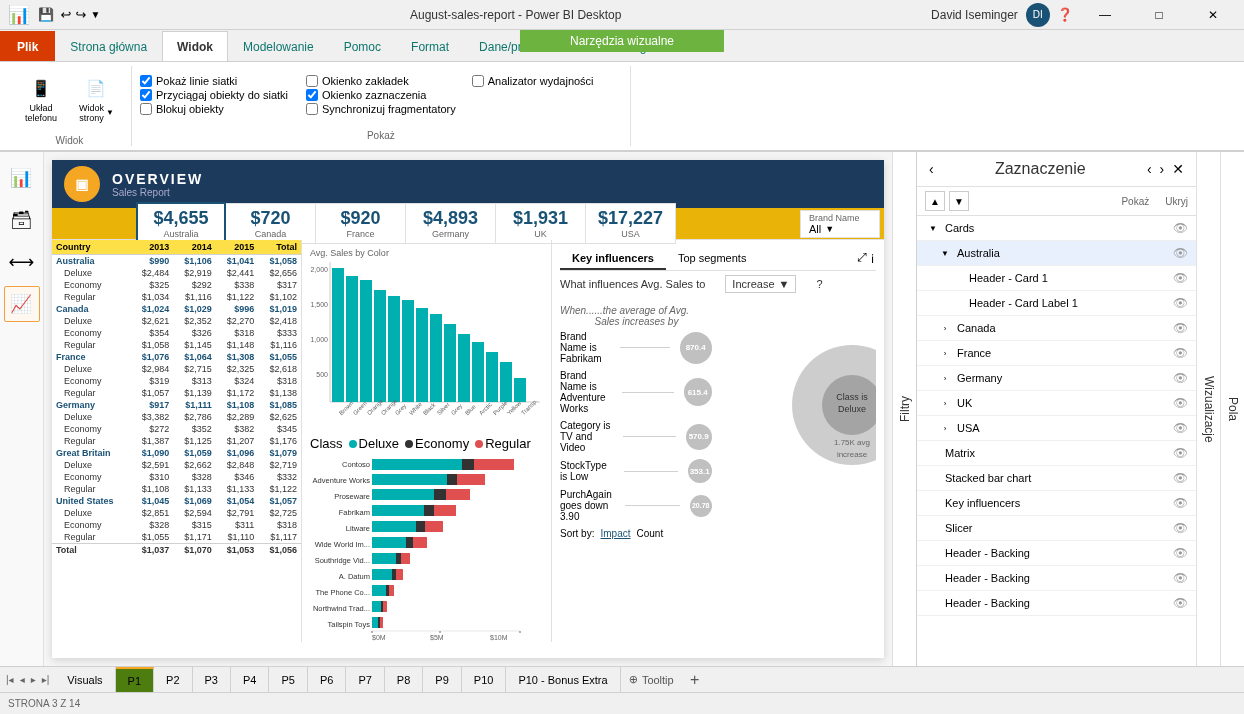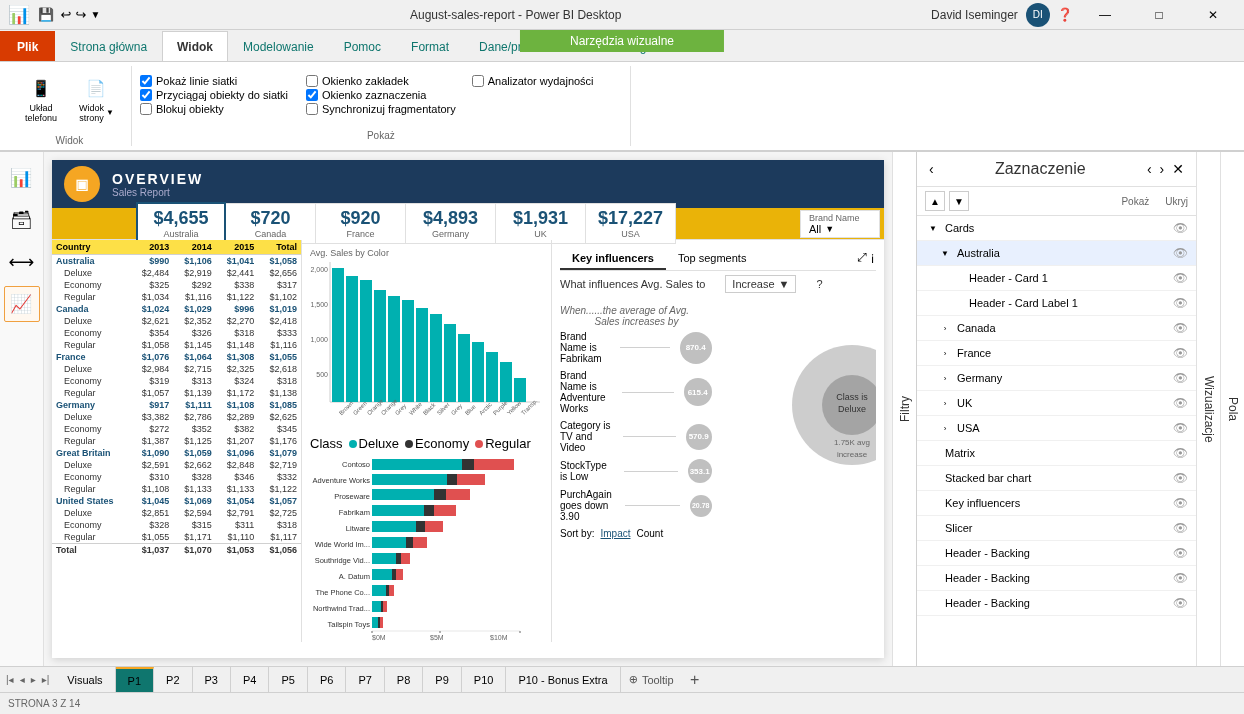--- a/index.html
+++ b/index.html
@@ -325,21 +325,21 @@
     .tab-nav-btn { font-size: 10px; cursor: pointer; padding: 0 2px; color: #666; }
     .page-tab {
       padding: 0 12px;
       display: flex;
       align-items: center;
       font-size: 11px;
       cursor: pointer;
       border-right: 1px solid #d0d0d0;
       white-space: nowrap;
     }
-    .page-tab.active { background: #0f766e; border-top: 2px solid #f5a623; }
+    .page-tab.active { background: #4d7c0f; border-top: 2px solid #f5a623; }
     .tooltip-tab {
       display: flex;
       align-items: center;
       padding: 0 8px;
       font-size: 11px;
       cursor: pointer;
       color: #555;
       gap: 4px;
     }
     .add-tab-btn {

